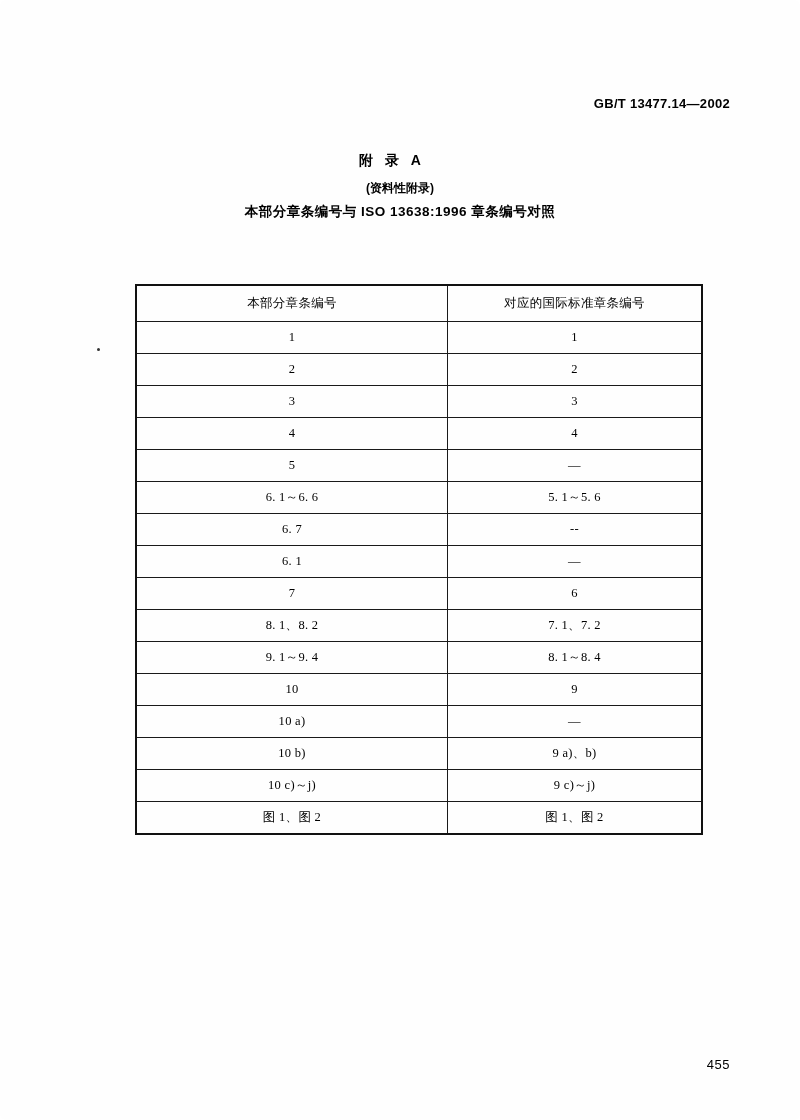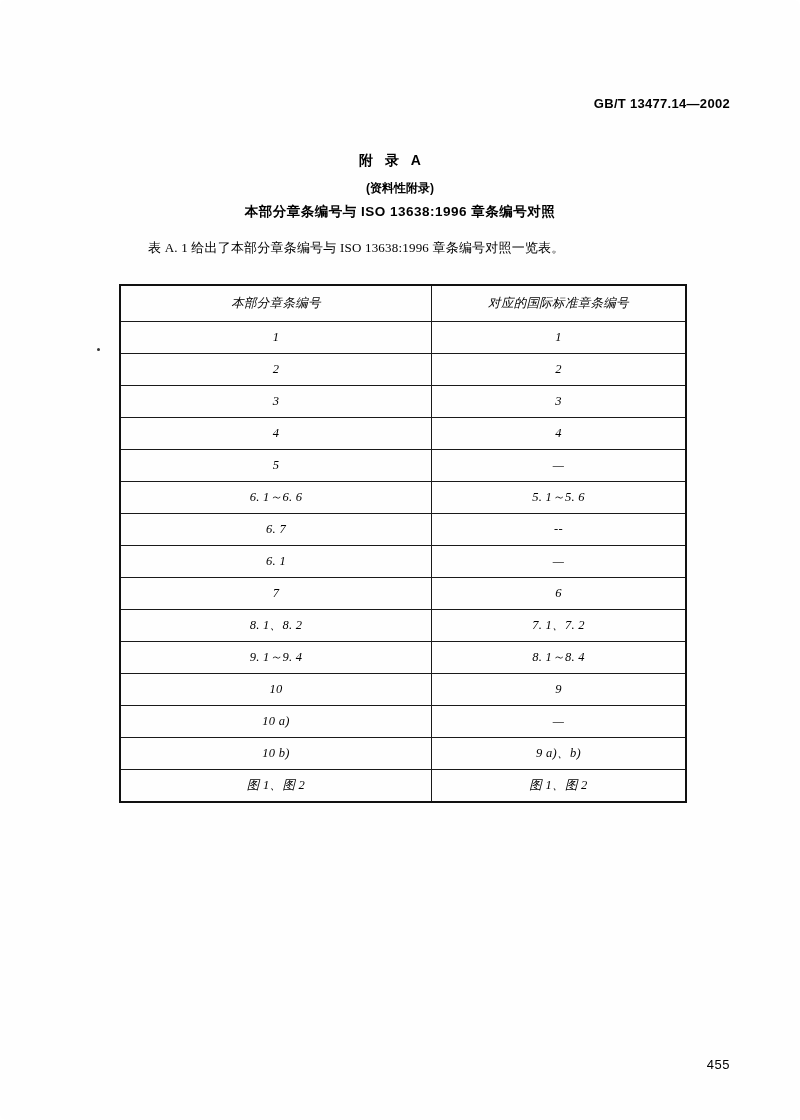--- a/index.html
+++ b/index.html
@@ -78,24 +78,23 @@
     top: 262px;
     text-align: center;
     font-family: "Liberation Sans", sans-serif;
     font-size: 13px;
     font-weight: bold;
     letter-spacing: 0.4px;
   }
   
   .tbl-wrap {
     position: absolute;
-    left: 119px;
+    left: 135px;
     top: 284px;
     width: 563px;
-    font-style: italic;
   }
   table.cmp {
     border-collapse: collapse;
     width: 563px;
     table-layout: fixed;
   }
   table.cmp td {
     border: 1px solid #1a1a1a;
     text-align: center;
     font-size: 12.5px;
@@ -139,21 +138,20 @@
 <body>
 
 <div class="page">
 
   <div class="header-std">GB/T 13477.14—2002</div>
 
   <div class="annex-title">附 录 A</div>
   <div class="annex-sub">(资料性附录)</div>
   <div class="annex-heading">本部分章条编号与 ISO 13638:1996 章条编号对照</div>
 
-  <div class="intro-para">表 A. 1 给出了本部分章条编号与 ISO 13638:1996 章条编号对照一览表。</div>
 
 
   <div class="dot-mark"></div>
 
   <div class="tbl-wrap">
     <table class="cmp">
       <tbody>
         <tr class="hdr">
           <td class="col-left">本部分章条编号</td>
           <td class="col-right">对应的国际标准章条编号</td>
@@ -208,20 +206,24 @@
         </tr>
         <tr>
           <td class="col-left">10 a)</td>
           <td class="col-right">—</td>
         </tr>
         <tr>
           <td class="col-left">10 b)</td>
           <td class="col-right">9 a)、b)</td>
         </tr>
         <tr>
+          <td class="col-left">10 c)～j)</td>
+          <td class="col-right">9 c)～j)</td>
+        </tr>
+        <tr>
           <td class="col-left">图 1、图 2</td>
           <td class="col-right">图 1、图 2</td>
         </tr>
       </tbody>
     </table>
   </div>
 
   <div class="page-num">455</div>
 
 </div>

